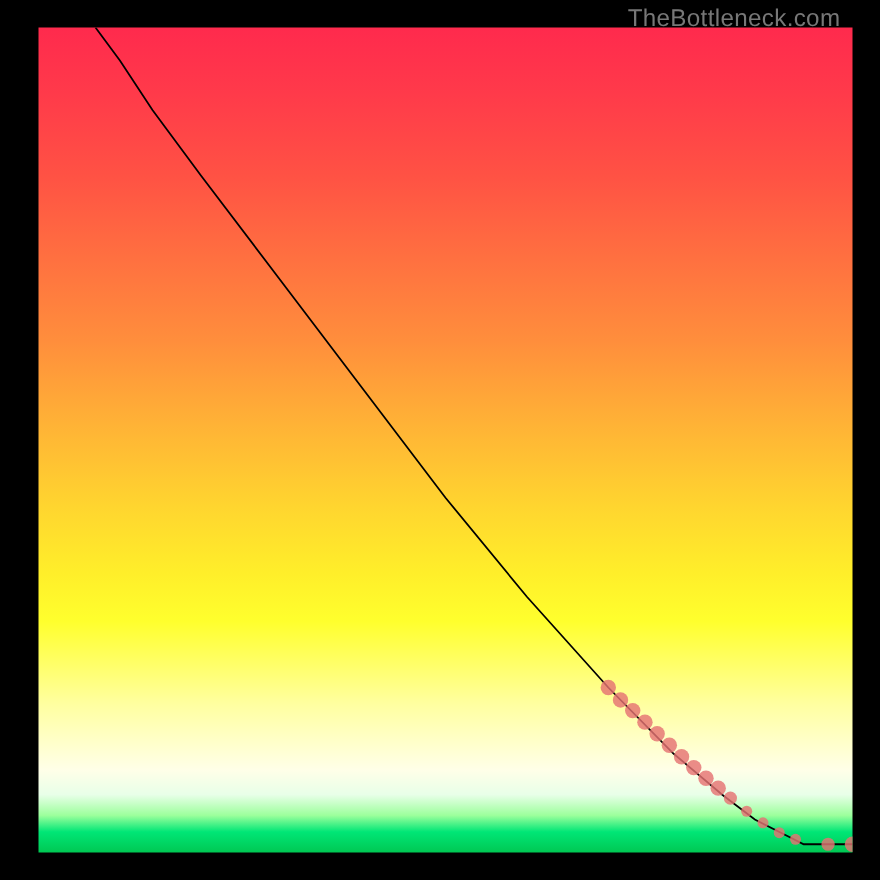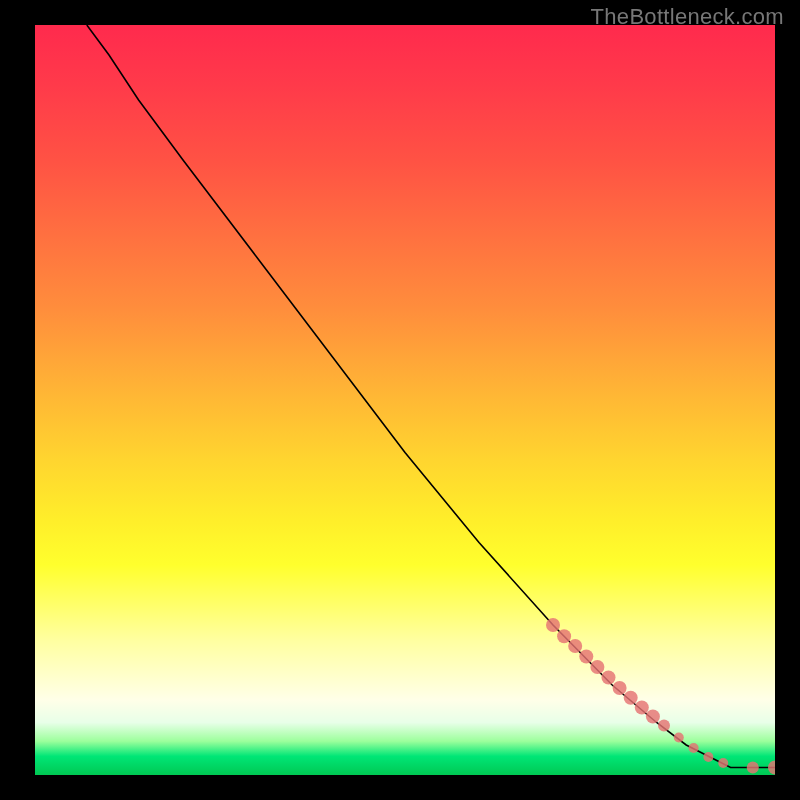--- a/index.html
+++ b/index.html
@@ -38,21 +38,21 @@
       #ffffe8 90%,
       #e8ffe8 93%,
       #9cff9c 95.5%,
       #00e676 97.5%,
       #00c853 100%
     );
   }
   .watermark {
     position: absolute;
     top: 4px;
-    right: 16px;
+    right: 36px;
     color: #777;
     font-size: 22px;
     font-weight: 500;
     letter-spacing: 0.3px;
     user-select: none;
   }
   svg.curve {
     position: absolute;
     left: 0;
     top: 0;

